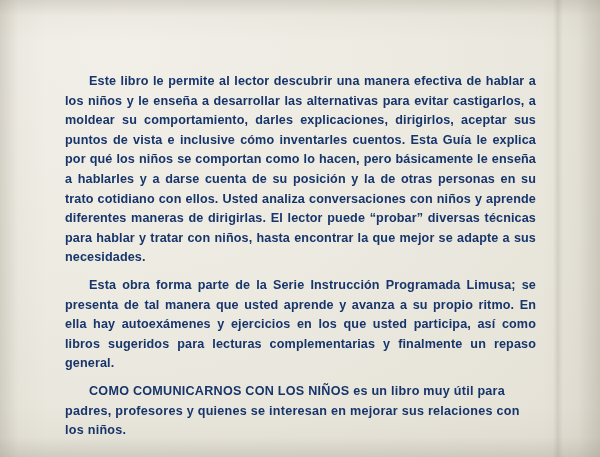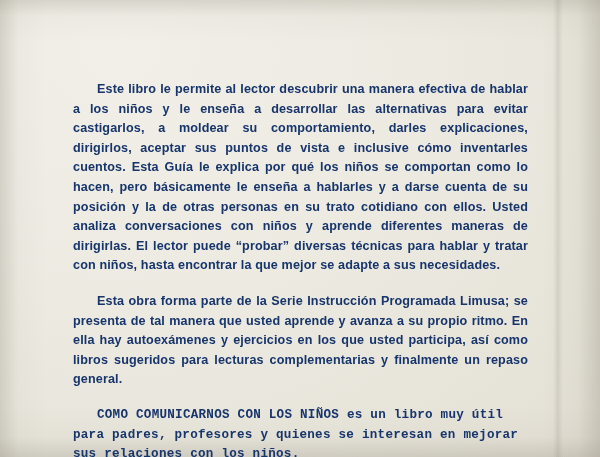--- a/index.html
+++ b/index.html
@@ -50,29 +50,28 @@
     width: 487px;
     color: #17356b;
     font-size: 12.6px;
     line-height: 19.6px;
     text-align: justify;
     text-justify: inter-word;
     font-weight: 600;
     letter-spacing: 0.01em;
   }
   #text-block p {
-    margin: 16px;
+    margin: 8px;
     text-indent: 24px;
   }
   .caps {
     letter-spacing: 0.02em;
   }
   .blurb-last {
     text-align: left;
-    font-family: Liberation Mono, monospace;
   }
 </style>
 </head>
 <body>
 
 <div id="page">
   <div id="text-block">
     <p>Este libro le permite al lector descubrir una manera efectiva de hablar a los niños y le enseña a desarrollar las alternativas para evitar castigarlos, a moldear su comportamiento, darles explicaciones, dirigirlos, aceptar sus puntos de vista e inclusive cómo inventarles cuentos. Esta Guía le explica por qué los niños se comportan como lo hacen, pero básicamente le enseña a hablarles y a darse cuenta de su posición y la de otras personas en su trato cotidiano con ellos. Usted analiza conversaciones con niños y aprende diferentes maneras de dirigirlas. El lector puede “probar” diversas técnicas para hablar y tratar con niños, hasta encontrar la que mejor se adapte a sus necesidades.</p>
     <p>Esta obra forma parte de la Serie Instrucción Programada Limusa; se presenta de tal manera que usted aprende y avanza a su propio ritmo. En ella hay autoexámenes y ejercicios en los que usted participa, así como libros sugeridos para lecturas complementarias y finalmente un repaso general.</p>
     <p class="blurb-last caps">COMO COMUNICARNOS CON LOS NIÑOS es un libro muy útil para padres, profesores y quienes se interesan en mejorar sus relaciones con los niños.</p>

